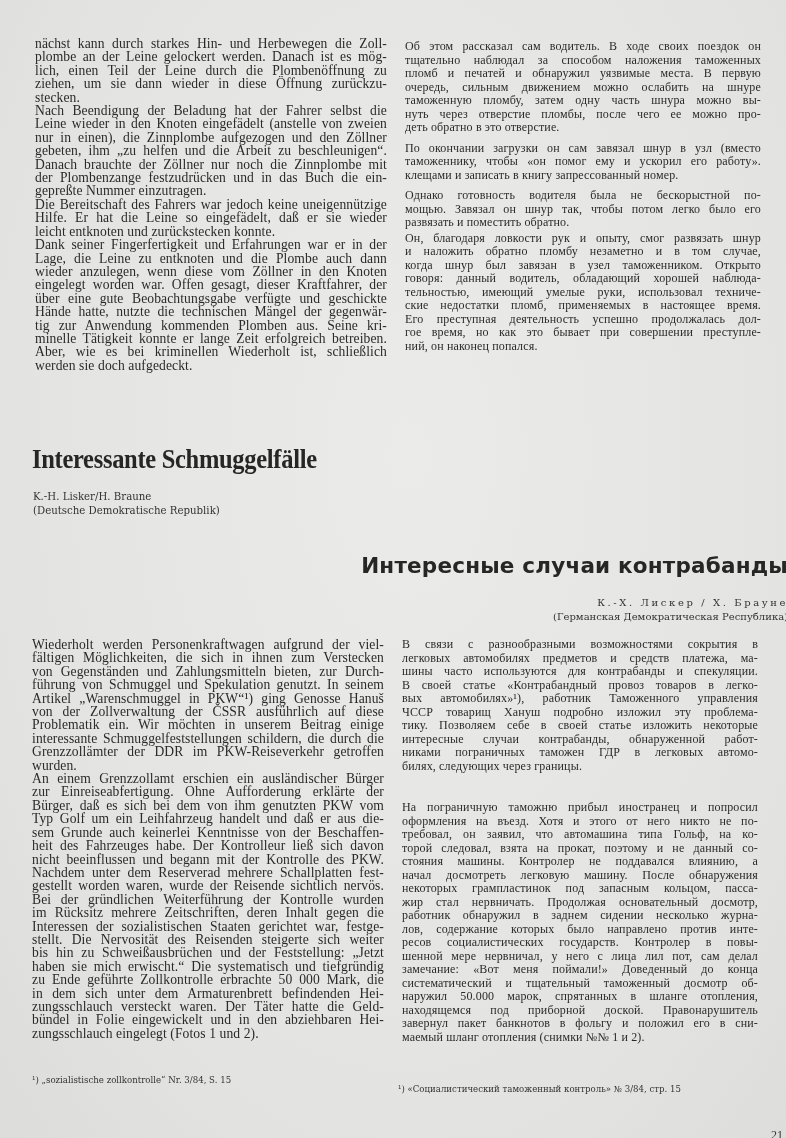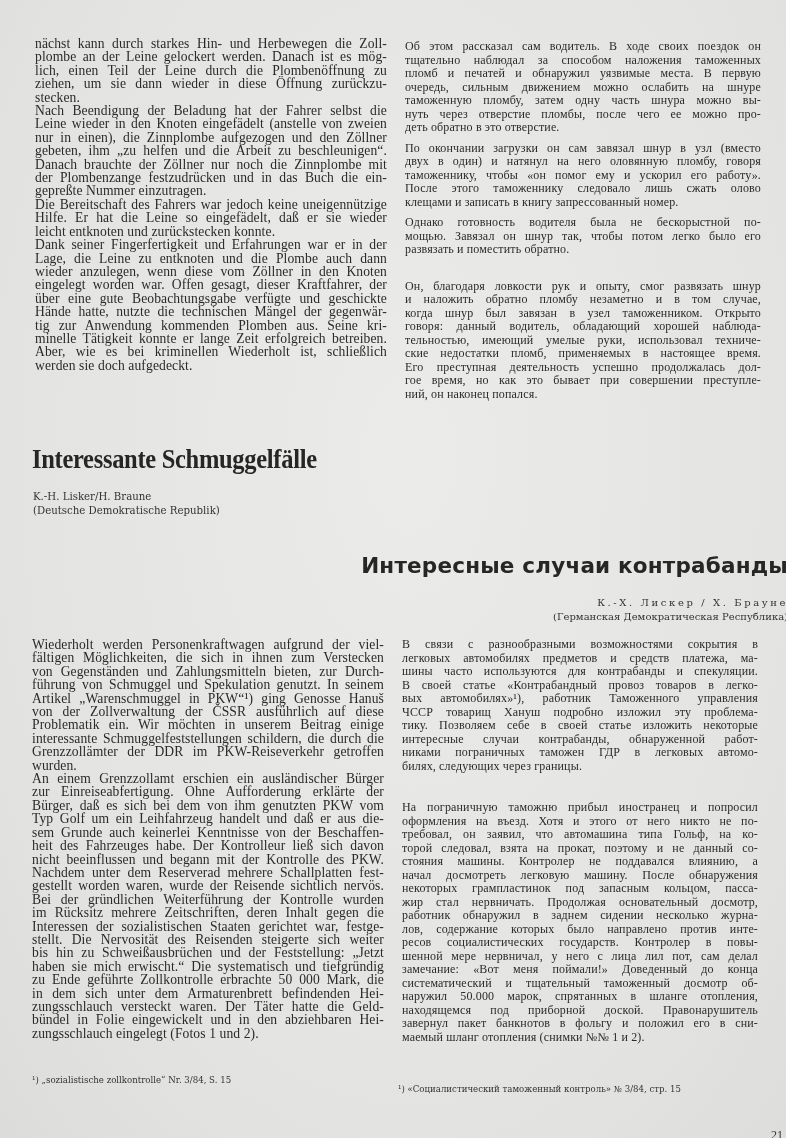--- a/index.html
+++ b/index.html
@@ -98,31 +98,29 @@
         <span class="line">Об этом рассказал сам водитель. В ходе своих поездок он</span>
         <span class="line">тщательно наблюдал за способом наложения таможенных</span>
         <span class="line">пломб и печатей и обнаружил уязвимые места. В первую</span>
         <span class="line">очередь, сильным движением можно ослабить на шнуре</span>
         <span class="line">таможенную пломбу, затем одну часть шнура можно вы-</span>
         <span class="line">нуть через отверстие пломбы, после чего ее можно про-</span>
         <span class="line last">деть обратно в это отверстие.</span>
       </div>
       <div class="para" style="margin-top: 7px;">
         <span class="line">По окончании загрузки он сам завязал шнур в узл (вместо</span>
-        <span class="line">двух в один) и натянул на него оловянную пломбу, говоря</span>
         <span class="line">таможеннику, чтобы «он помог ему и ускорил его работу».</span>
-        <span class="line">После этого таможеннику следовало лишь сжать олово</span>
         <span class="line last">клещами и записать в книгу запрессованный номер.</span>
       </div>
       <div class="para" style="margin-top: 7px;">
         <span class="line">Однако готовность водителя была не бескорыстной по-</span>
         <span class="line">мощью. Завязал он шнур так, чтобы потом легко было его</span>
         <span class="line last">развязать и поместить обратно.</span>
       </div>
-      <div class="para" style="margin-top: 23px;">
+      <div class="para" style="margin-top: 2px;">
         <span class="line">Он, благодаря ловкости рук и опыту, смог развязать шнур</span>
         <span class="line">и наложить обратно пломбу незаметно и в том случае,</span>
         <span class="line">когда шнур был завязан в узел таможенником. Открыто</span>
         <span class="line">говоря: данный водитель, обладающий хорошей наблюда-</span>
         <span class="line">тельностью, имеющий умелые руки, использовал техниче-</span>
         <span class="line">ские недостатки пломб, применяемых в настоящее время.</span>
         <span class="line">Его преступная деятельность успешно продолжалась дол-</span>
         <span class="line">гое время, но как это бывает при совершении преступле-</span>
         <span class="line last">ний, он наконец попался.</span>
       </div>

